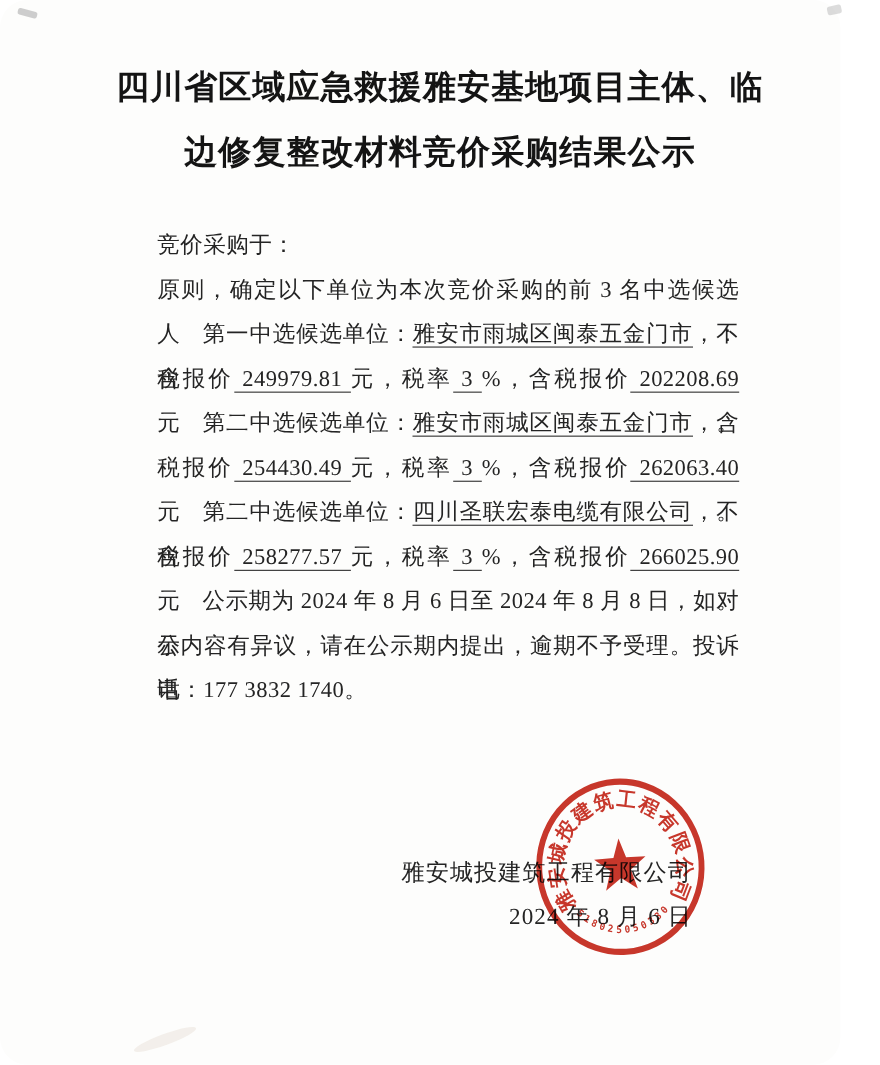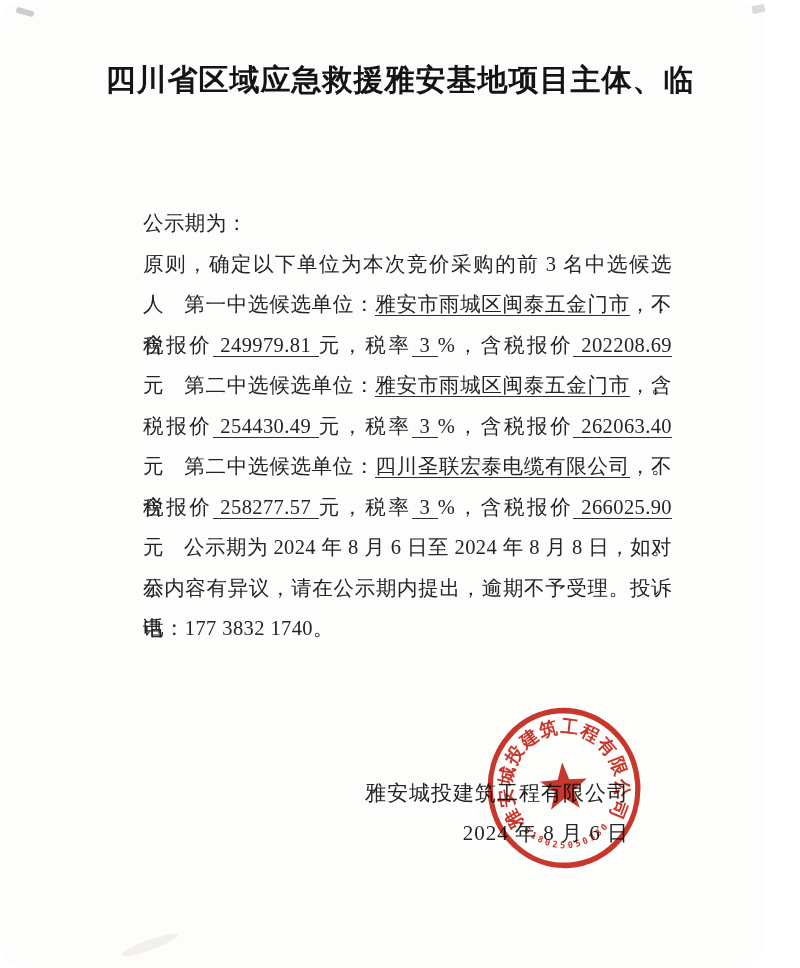--- a/index.html
+++ b/index.html
@@ -76,24 +76,25 @@
 <body>
 
 <div class="page">
 
   <div class="artifact tl"></div>
   <div class="artifact tr"></div>
   <div class="artifact bl"></div>
 
   <div class="title">
     <div class="tline">四川省区域应急救援雅安基地项目主体、临</div>
+    <div class="tline">边修复整改材料竞价采购结果公示</div>
   </div>
 
   <div class="doc-body">
-      <div class="line"><span class="seg">公示期为：</span></div>
+      <div class="line"><span class="seg">竞价采购于：</span></div>
       <div class="line just"><span class="seg">原则，确定以下单位为本次竞价采购的前 3 名中选候选人：</span></div>
       <div class="line just"><span class="ind"></span><span class="seg">第一中选候选单位：</span><span class="u">雅安市雨城区闽泰五金门市</span><span class="seg">，不含</span></div>
       <div class="line just"><span class="seg">税报价</span><span class="u"> 249979.81 </span><span class="seg">元，税率</span><span class="u"> 3 </span><span class="seg">%，含税报价</span><span class="u"> 202208.69 </span><span class="seg">元。</span></div>
       <div class="line just"><span class="ind"></span><span class="seg">第二中选候选单位：</span><span class="u">雅安市雨城区闽泰五金门市</span><span class="seg">，含</span></div>
       <div class="line just"><span class="seg">税报价</span><span class="u"> 254430.49 </span><span class="seg">元，税率</span><span class="u"> 3 </span><span class="seg">%，含税报价</span><span class="u"> 262063.40 </span><span class="seg">元。</span></div>
       <div class="line just"><span class="ind"></span><span class="seg">第二中选候选单位：</span><span class="u">四川圣联宏泰电缆有限公司</span><span class="seg">，不含</span></div>
       <div class="line just"><span class="seg">税报价</span><span class="u"> 258277.57 </span><span class="seg">元，税率</span><span class="u"> 3 </span><span class="seg">%，含税报价</span><span class="u"> 266025.90 </span><span class="seg">元。</span></div>
       <div class="line just"><span class="ind"></span><span class="seg">公示期为 2024 年 8 月 6 日至 2024 年 8 月 8 日，如对公</span></div>
       <div class="line just"><span class="seg">示内容有异议，请在公示期内提出，逾期不予受理。投诉电</span></div>
       <div class="line"><span class="seg">话：177 3832 1740。</span></div>

